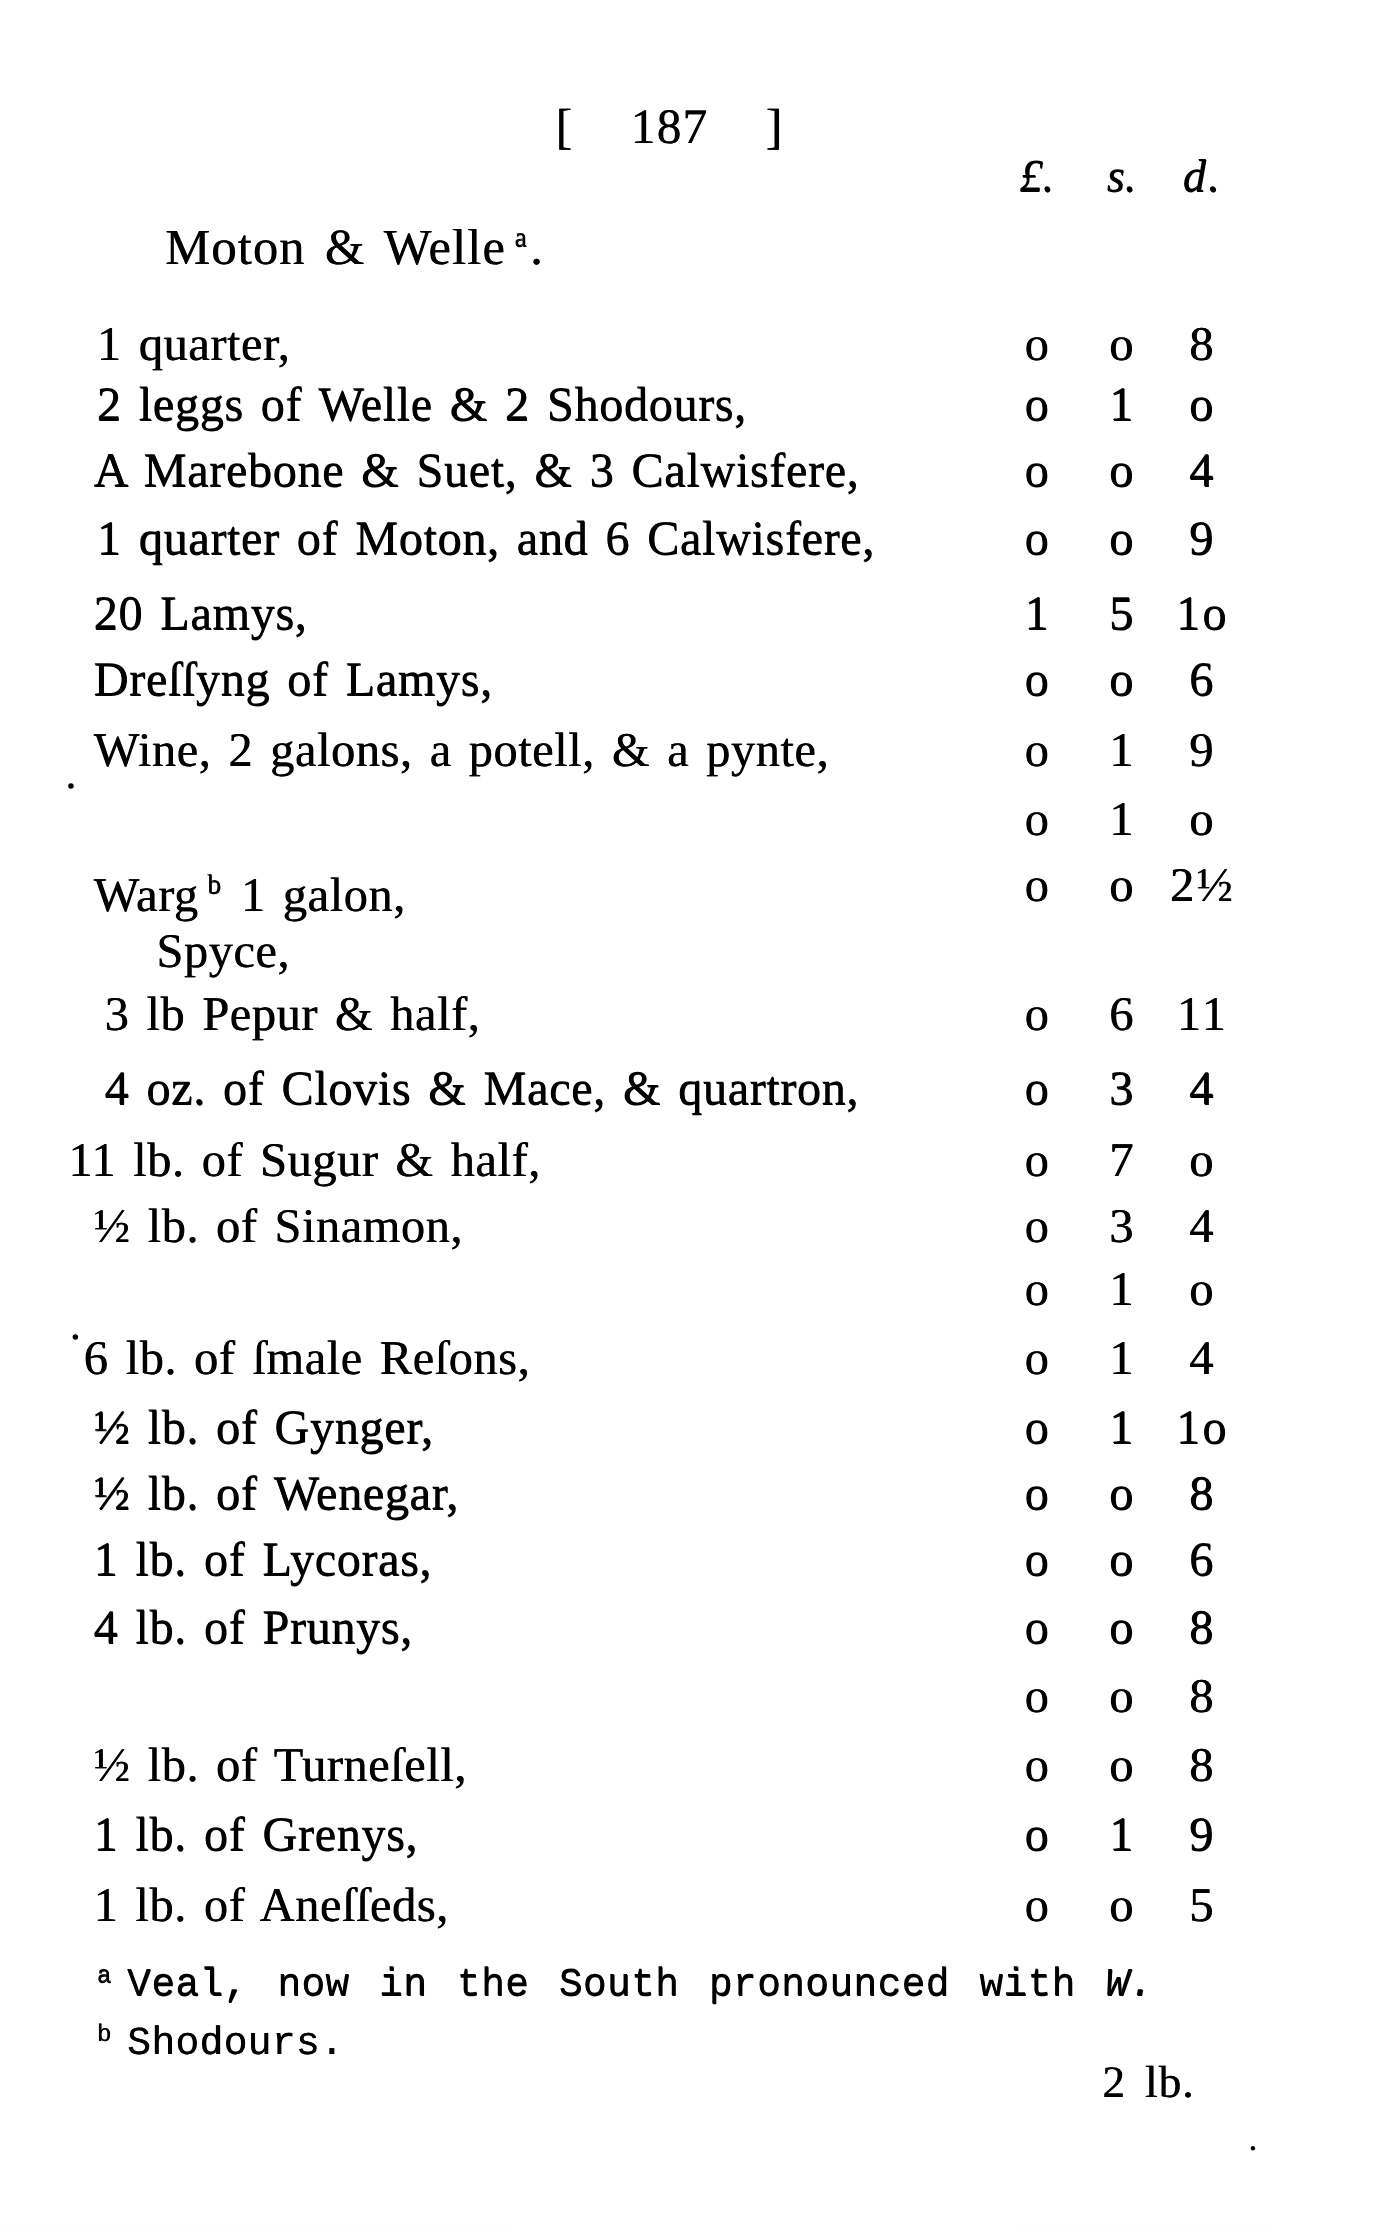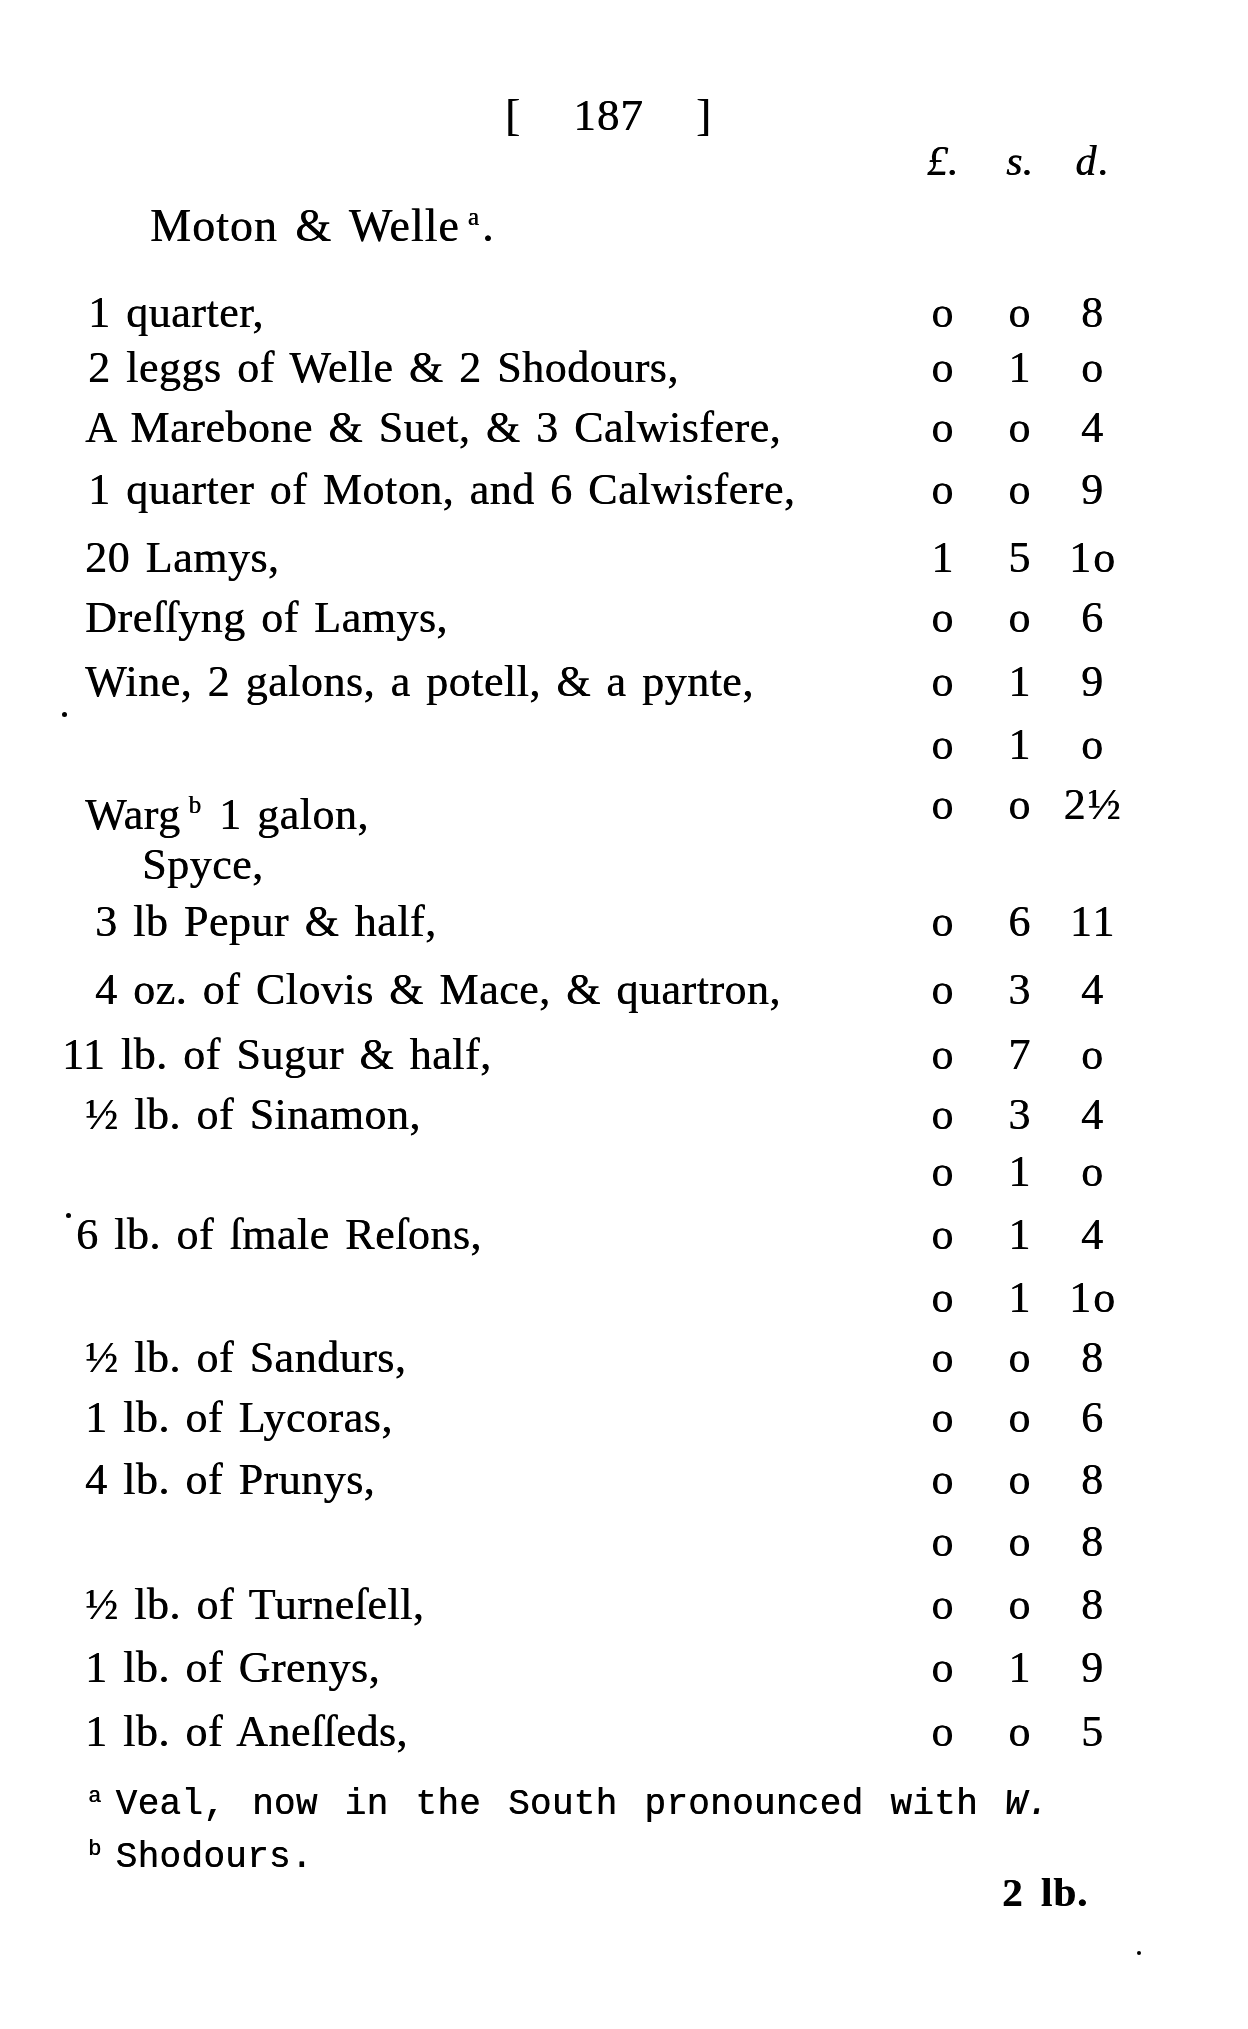--- a/index.html
+++ b/index.html
@@ -22,21 +22,21 @@
   .row .lbl{position:absolute;white-space:pre;}
   .v{position:absolute;text-align:center;}
   .vl{left:915px;width:55px;}
   .vs{left:992px;width:55px;}
   .vd{left:1052px;width:82px;letter-spacing:2px;}
   sup.rowsup{font-size:25px;vertical-align:16px;margin-left:8px;margin-right:2px;}
   .footnote{position:absolute;left:88px;height:52px;line-height:52px;font-size:36px;
     letter-spacing:0.3px;word-spacing:5px;white-space:pre;font-family:Liberation Mono, monospace;}
   .footnote sup.fmark{font-size:22px;vertical-align:12px;margin-right:14px;}
   .footnote .it{font-style:italic;}
-  .catchword{top:1868px;left:1002px;font-size:41px;font-weight:bold;
+  .catchword{top:1868px;left:1002px;font-size:41px;font-weight:normal;
     letter-spacing:1px;word-spacing:6px;}
   .speck{position:absolute;background:#000;border-radius:50%;}
 </style>
 </head>
 <body>
 
 <div class="page">
 
   <div class="abs page-number">[ 187 ]</div>
 
@@ -149,27 +149,28 @@
   </div>
 
   <div class="row" style="top:1179px">
     <span class="lbl" style="left:76px">6 lb. of ſmale Reſons,</span>
     <span class="v vl">o</span>
     <span class="v vs">1</span>
     <span class="v vd">4</span>
   </div>
 
   <div class="row" style="top:1242px">
+    <span class="lbl" style="left:85px">½ lb. of Gynger,</span>
     <span class="v vl">o</span>
     <span class="v vs">1</span>
     <span class="v vd">1o</span>
   </div>
 
   <div class="row" style="top:1302px">
-    <span class="lbl" style="left:85px">½ lb. of Sandurs,</span>
+    <span class="lbl" style="left:85px">½ lb. of Wenegar,</span>
     <span class="v vl">o</span>
     <span class="v vs">o</span>
     <span class="v vd">8</span>
   </div>
 
   <div class="row" style="top:1362px">
     <span class="lbl" style="left:85px">1 lb. of Lycoras,</span>
     <span class="v vl">o</span>
     <span class="v vs">o</span>
     <span class="v vd">6</span>

